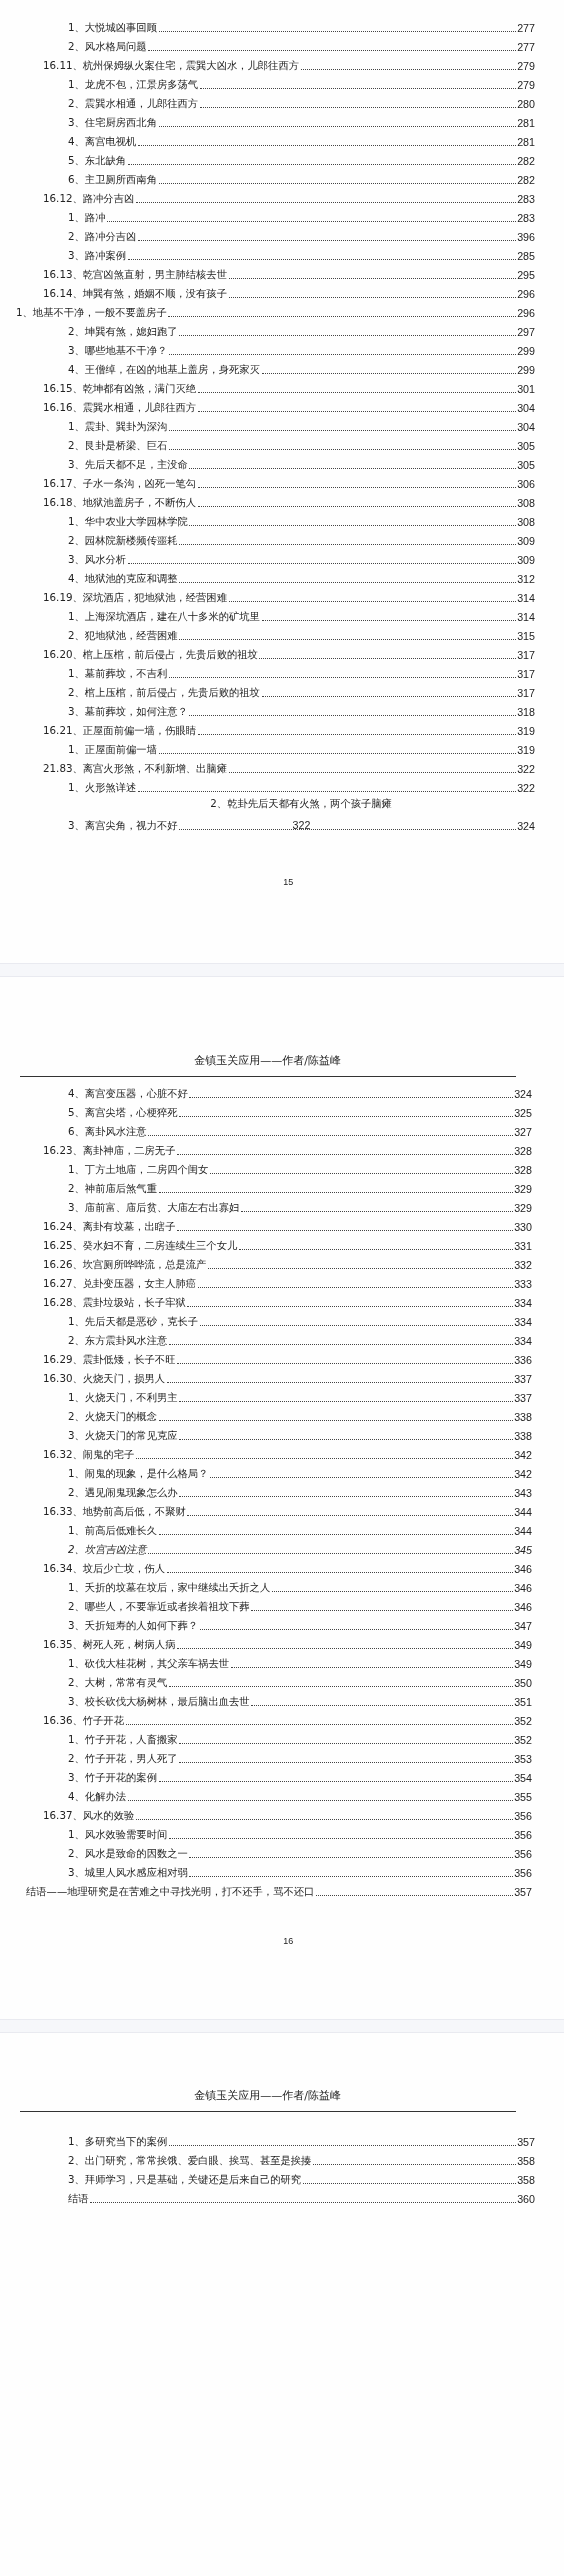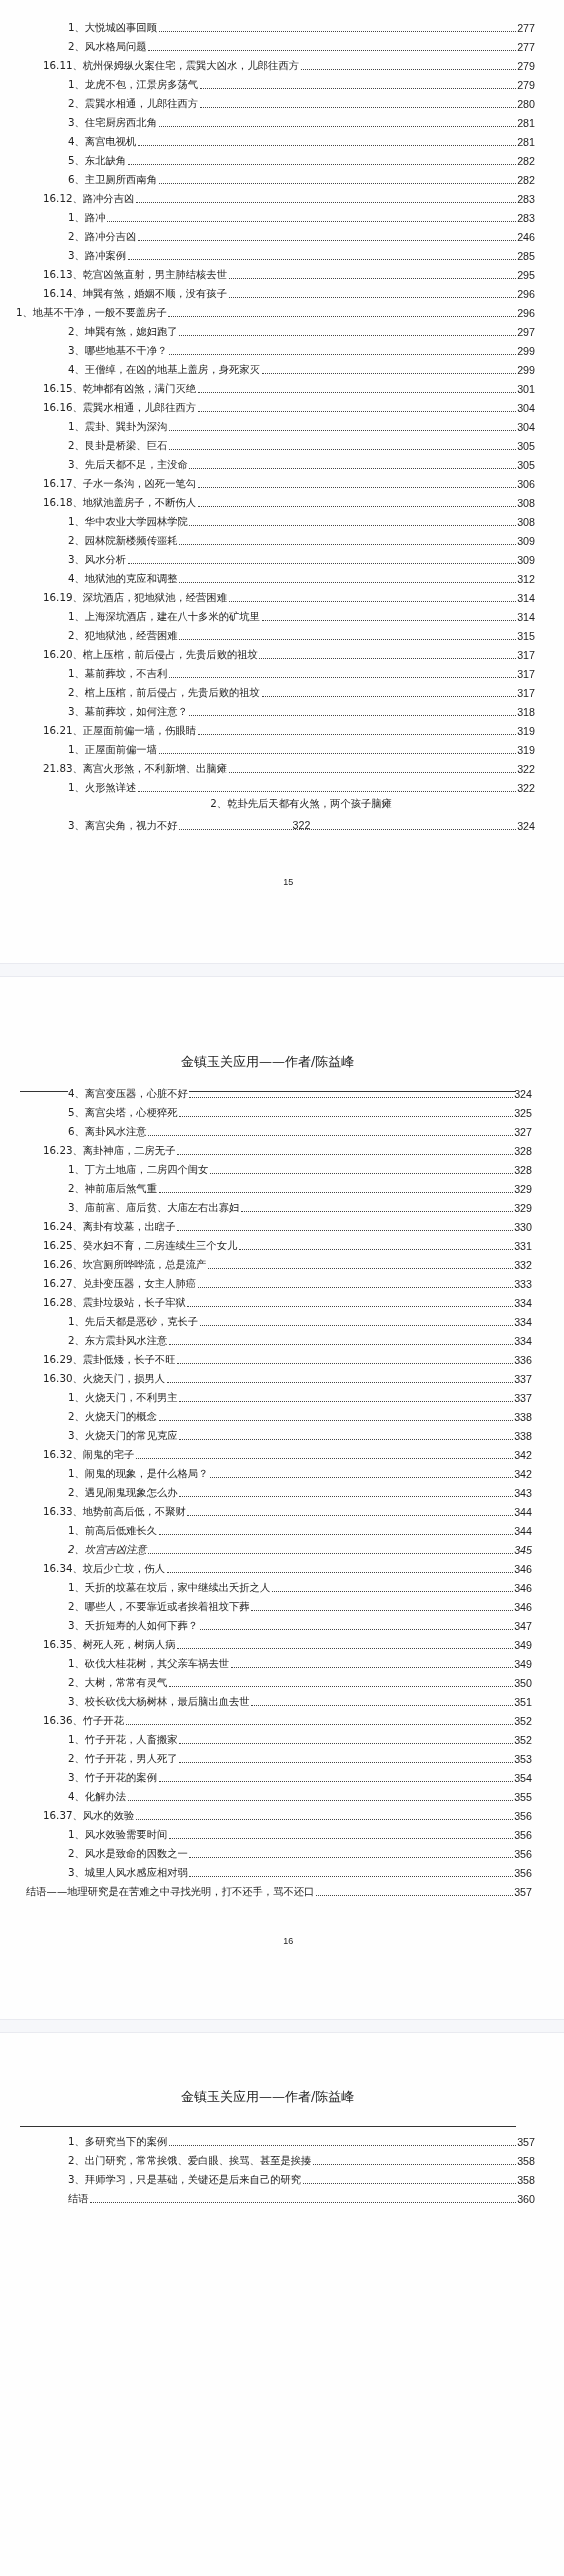--- a/index.html
+++ b/index.html
@@ -22,23 +22,23 @@
     border-top: 0.8px solid #e9eaf0;
     border-bottom: 0.8px solid #e9eaf0;
     box-sizing: border-box;
   }
   .header {
     position: absolute;
     left: 11.6px;
     width: 496px;
     text-align: center;
     font-family: "DejaVu Serif", "Liberation Serif", serif;
-    font-size: 13px;
+    font-size: 11px;
     color: #222;
-    padding-bottom: 20px;
+    padding-bottom: 8px;
     border-bottom: 0.8px solid #333;
   }
   .toc {
     position: absolute;
     left: 0;
     right: 0;
   }
   .row {
     position: relative;
     height: 19px;
@@ -125,21 +125,21 @@
         <span class="pg">283</span>
       </div>
       <div class="row lvl2" style="padding-right: 37px;">
         <span class="label">1、路冲</span>
         <span class="leader"></span>
         <span class="pg">283</span>
       </div>
       <div class="row lvl2" style="padding-right: 37px;">
         <span class="label">2、路冲分吉凶</span>
         <span class="leader"></span>
-        <span class="pg">246</span>
+        <span class="pg">396</span>
       </div>
       <div class="row lvl2" style="padding-right: 37px;">
         <span class="label">3、路冲案例</span>
         <span class="leader"></span>
         <span class="pg">285</span>
       </div>
       <div class="row lvl1" style="padding-right: 37px;">
         <span class="label">16.13、乾宫凶煞直射，男主肺结核去世</span>
         <span class="leader"></span>
         <span class="pg">295</span>

